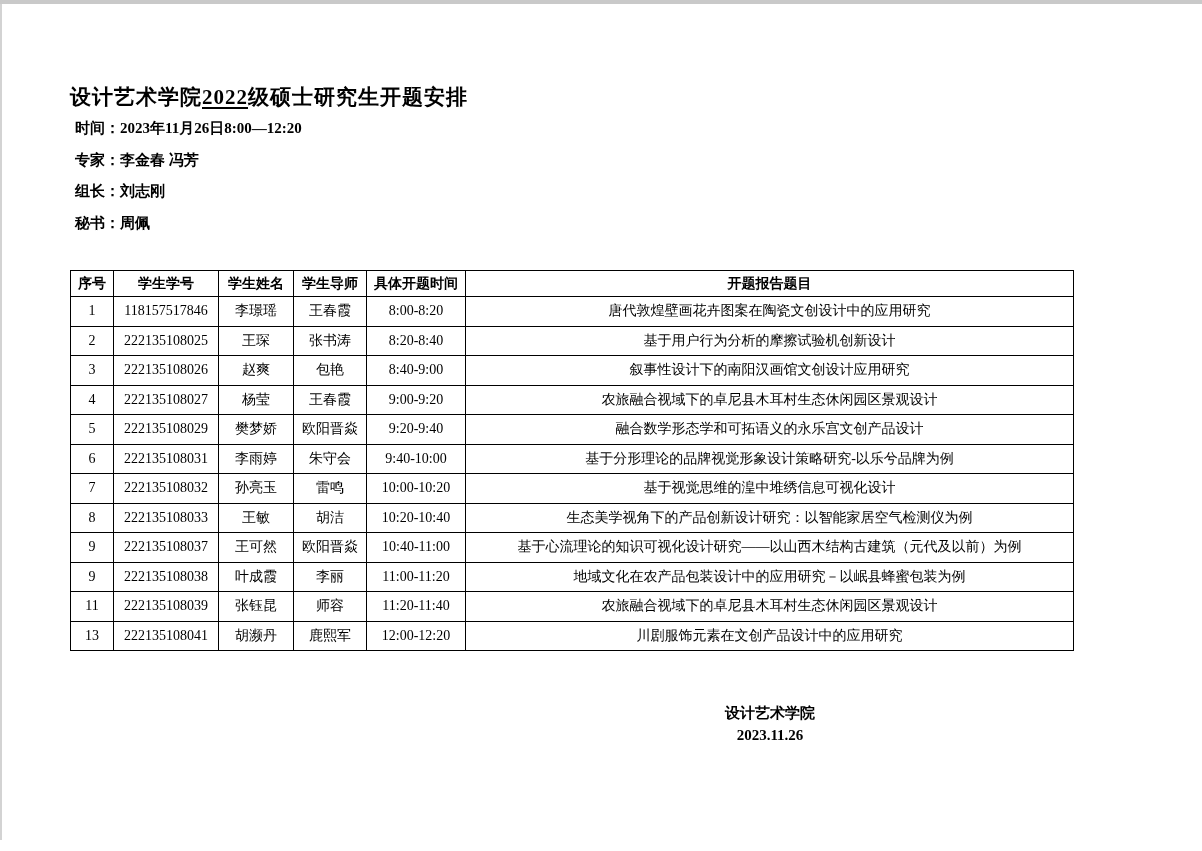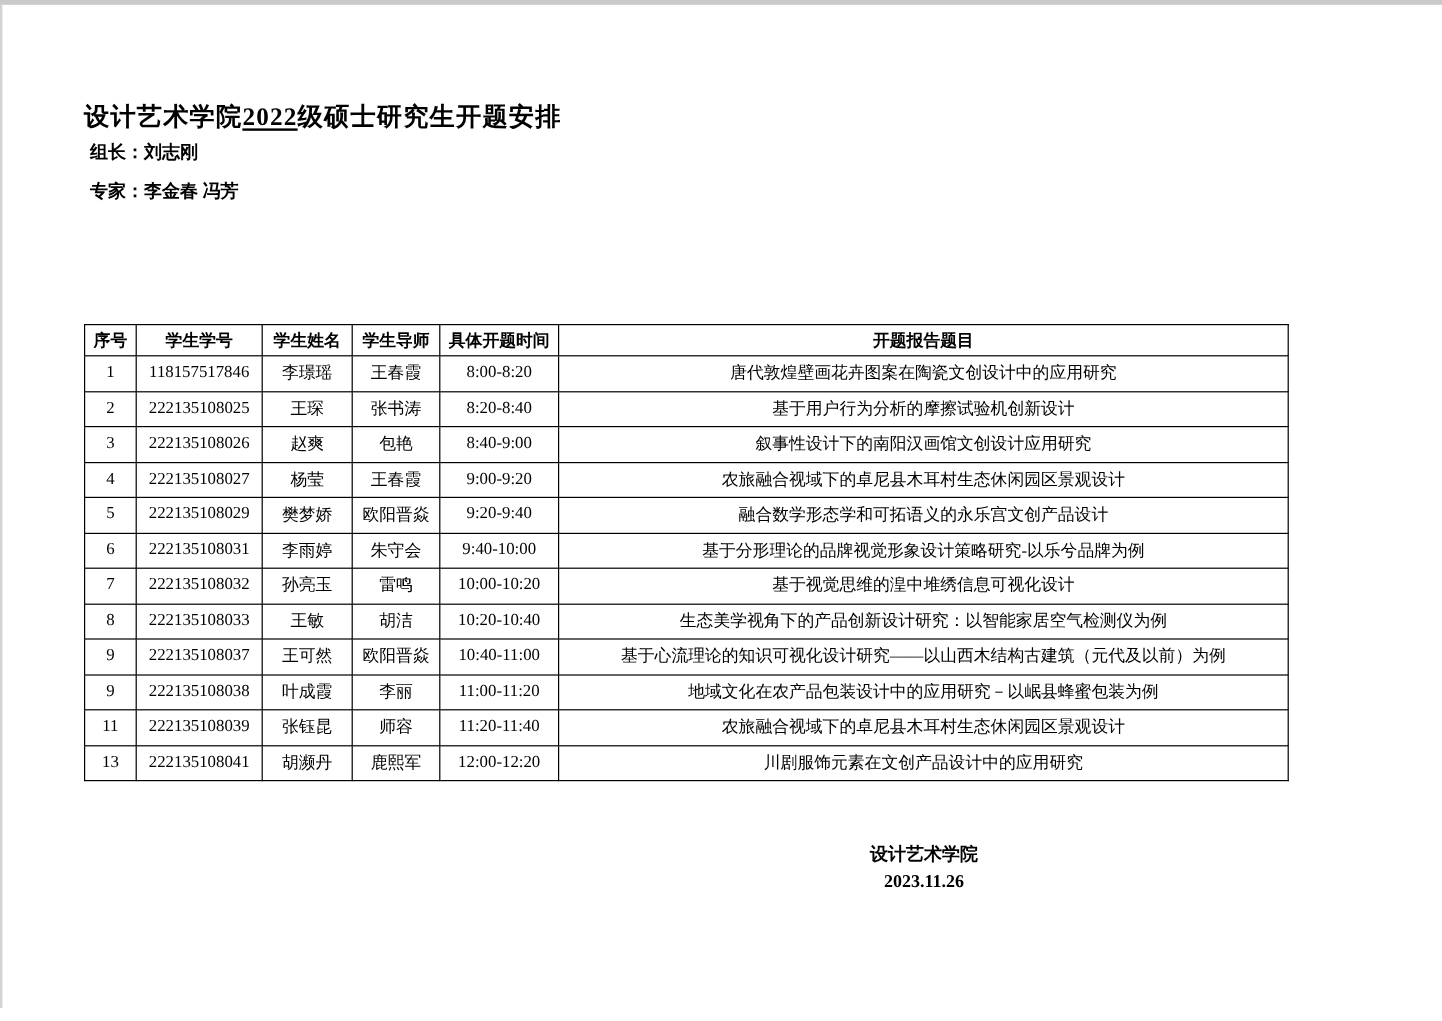--- a/index.html
+++ b/index.html
@@ -89,22 +89,24 @@
 </style>
 </head>
 <body>
 
 <div class="edge-top"></div>
 <div class="edge-left"></div>
 
 <h1 class="doc-title"><span>设计艺术学院</span><span class="u">2022</span><span>级硕士研究生开题安排</span></h1>
 
 <div class="meta" id="meta">
+    <div class="line"><span>时间：</span><span>2023年11月26日8:00—12:20</span></div>
+    <div class="line"><span>专家：</span><span>李金春 冯芳</span></div>
     <div class="line"><span>组长：</span><span>刘志刚</span></div>
-    <div class="line"><span>专家：</span><span>李金春 冯芳</span></div>
+    <div class="line"><span>秘书：</span><span>周佩</span></div>
   </div>
 
 <table class="schedule">
   <colgroup id="cols">
       <col style="width: 43px;">
       <col style="width: 105px;">
       <col style="width: 75px;">
       <col style="width: 73px;">
       <col style="width: 99px;">
       <col style="width: 608px;">

